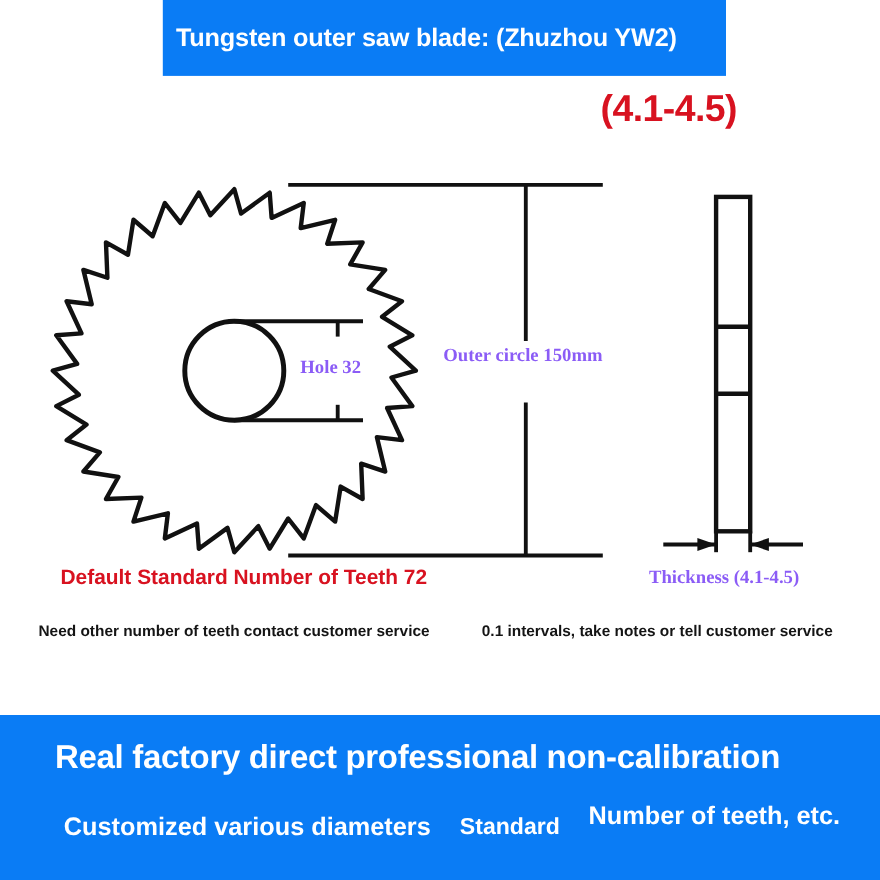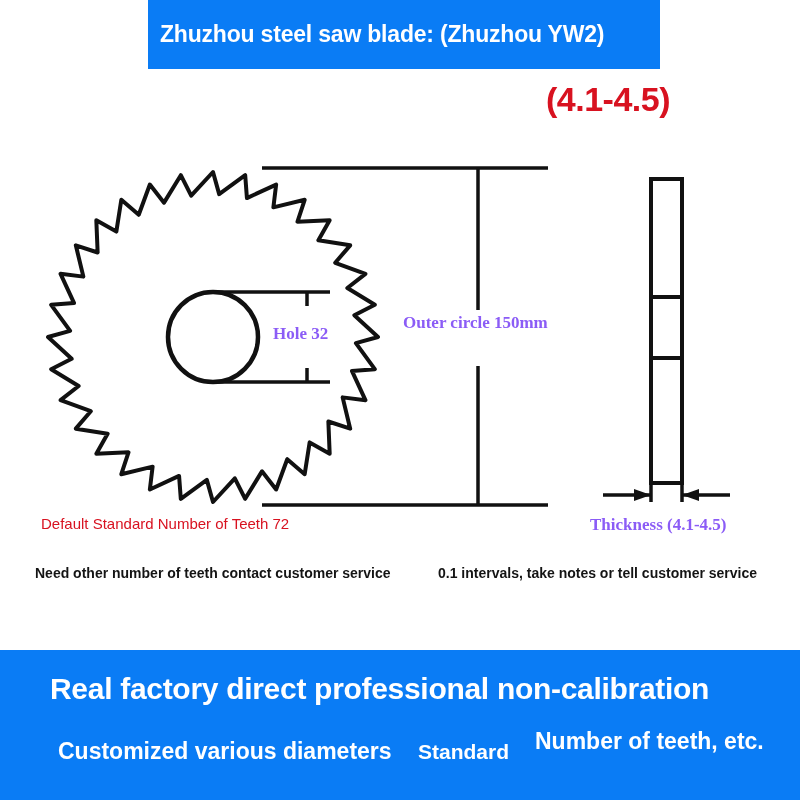--- a/index.html
+++ b/index.html
@@ -98,25 +98,25 @@
   }
   #label-thickness {
     left: 590px;
     top: 515px;
     font-size: 17px;
   }
 
   
   #caption-teeth {
     position: absolute;
-    left: 41px;
+    left: 55px;
     top: 515px;
     color: #d81220;
-    font-size: 15px;
-    font-weight: normal;
+    font-size: 19px;
+    font-weight: bold;
     white-space: nowrap;
   }
   #note-teeth {
     position: absolute;
     left: 35px;
     top: 565px;
     color: #141414;
     font-size: 14px;
     font-weight: bold;
     white-space: nowrap;
@@ -172,21 +172,21 @@
     font-size: 23px;
     line-height: 28px;
     white-space: normal;
     width: 250px;
   }
 </style>
 </head>
 <body>
 
 <div id="top-banner">
-  <div id="top-banner-title">Zhuzhou steel saw blade: (Zhuzhou YW2)</div>
+  <div id="top-banner-title">Tungsten outer saw blade: (Zhuzhou YW2)</div>
 </div>
 
 <div id="spec-block">
   <div id="spec-thickness-range">(4.1-4.5)</div>
 </div>
 
 <div id="drawing">
   <svg width="800" height="380" viewBox="0 0 800 380" xmlns="http://www.w3.org/2000/svg">
 
     <path id="blade-teeth-path" fill="none" stroke="#111111" stroke-width="4" stroke-linejoin="round" stroke-linecap="round" d="M 213.00 22.00 L 219.18 44.13 L 245.19 25.17 L 246.93 48.08 L 276.14 34.56 L 273.38 57.37 L 304.67 49.81 L 297.51 71.64 L 329.67 70.33 L 318.39 90.34 L 350.19 95.33 L 335.22 112.76 L 365.44 123.86 L 347.35 138.03 L 374.83 154.81 L 354.33 165.18 L 378.00 187.00 L 355.87 193.18 L 374.83 219.19 L 351.92 220.93 L 365.44 250.14 L 342.63 247.38 L 350.19 278.67 L 328.36 271.51 L 329.67 303.67 L 309.66 292.39 L 304.67 324.19 L 287.24 309.22 L 276.14 339.44 L 261.97 321.35 L 245.19 348.83 L 234.82 328.33 L 213.00 352.00 L 206.82 329.87 L 180.81 348.83 L 179.07 325.92 L 149.86 339.44 L 152.62 316.63 L 121.33 324.19 L 128.49 302.36 L 96.33 303.67 L 107.61 283.66 L 75.81 278.67 L 90.78 261.24 L 60.56 250.14 L 78.65 235.97 L 51.17 219.19 L 71.67 208.82 L 48.00 187.00 L 70.13 180.82 L 51.17 154.81 L 74.08 153.07 L 60.56 123.86 L 83.37 126.62 L 75.81 95.33 L 97.64 102.49 L 96.33 70.33 L 116.34 81.61 L 121.33 49.81 L 138.76 64.78 L 149.86 34.56 L 164.03 52.65 L 180.81 25.17 L 191.18 45.67 Z"></path>

